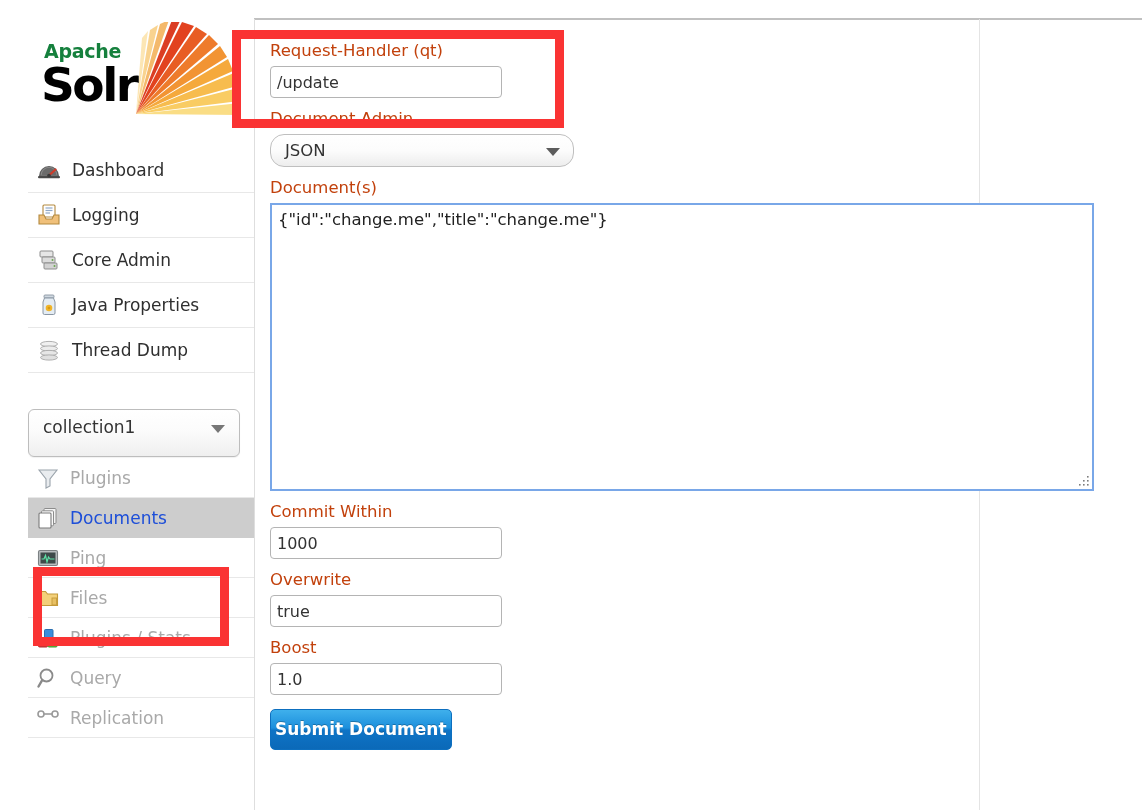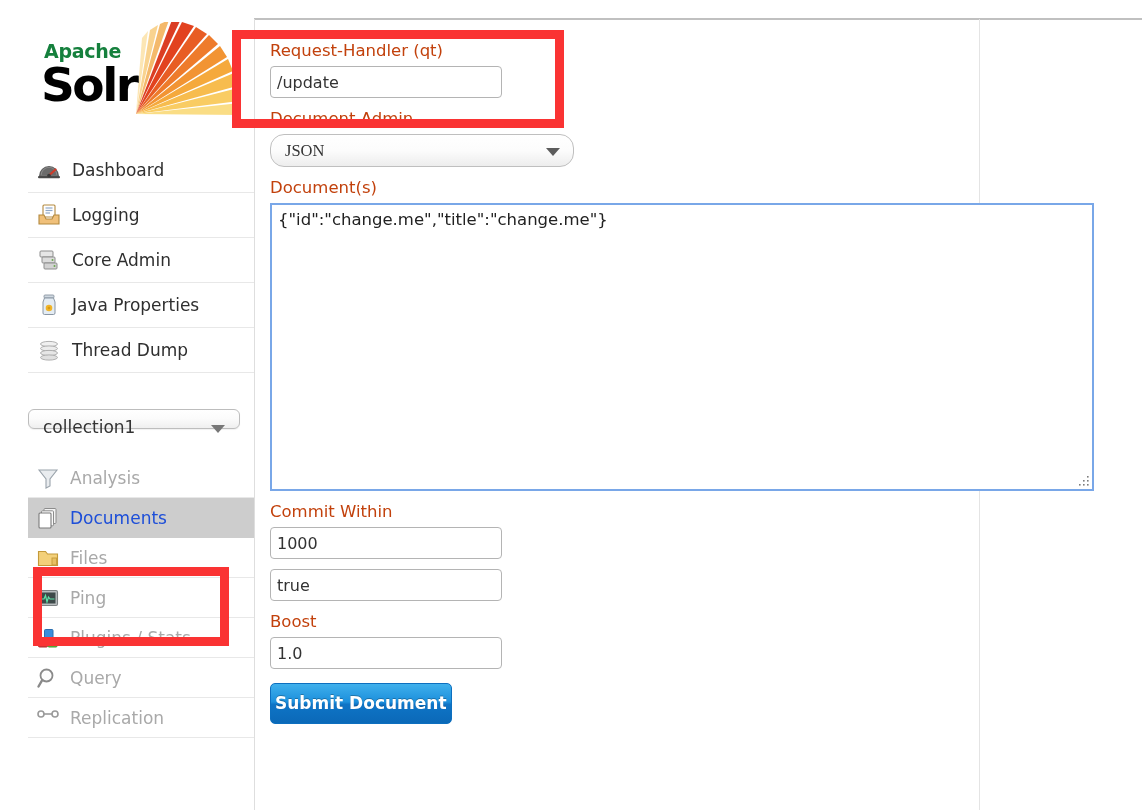--- a/index.html
+++ b/index.html
@@ -96,21 +96,21 @@
     width: 26px;
     height: 26px;
   }
 
   
   #core-selector {
     position: absolute;
     left: 28px;
     top: 409px;
     width: 212px;
-    height: 20px;
+    height: 48px;
     box-sizing: border-box;
     border: 1px solid #bdbdbd;
     border-radius: 6px;
     background: linear-gradient(to bottom, #ffffff 0%, #fbfbfb 48%, #efefef 100%);
     box-shadow: 0 1px 1px rgba(0,0,0,0.06);
     cursor: pointer;
   }
   #core-selector .core-label {
     position: absolute;
     left: 14px;
@@ -218,21 +218,20 @@
 
   .sel-wrap {
     position: relative;
     width: 304px;
     height: 33px;
     border: 1px solid #bfbfbf;
     border-radius: 14px;
     background: linear-gradient(to bottom, #ffffff 0%, #fcfcfc 50%, #ededed 100%);
     box-sizing: border-box;
     cursor: pointer;
-    font-family: Liberation Serif, serif;
   }
   .sel-wrap .sel-val {
     position: absolute;
     left: 14px;
     top: 0;
     line-height: 31px;
     font-size: 16.5px;
     color: #333;
   }
   .sel-wrap .caret {
@@ -385,48 +384,48 @@
       <span class="caret"></span>
     </div>
 
     <div id="menu-core">
 
 
       <div class="nav-item core">
         <svg class="nav-ico" viewBox="0 0 24 24">
           <path d="M3 4 L21 4 L14 13 L14 20 L10 22 L10 13 Z" fill="#e9ecef" stroke="#9aa3ab" stroke-width="1.1"></path>
         </svg>
-        <span>Analysis</span>
+        <span>Plugins</span>
       </div>
 
 
       <div class="nav-item core active">
         <svg class="nav-ico" viewBox="0 0 24 24">
           <rect x="8" y="2.5" width="12" height="15" rx="1" fill="#f3f3f3" stroke="#8c8c8c" stroke-width="1"></rect>
           <rect x="5.5" y="4.8" width="12" height="15" rx="1" fill="#f8f8f8" stroke="#8c8c8c" stroke-width="1"></rect>
           <rect x="3" y="7" width="12" height="15" rx="1" fill="#ffffff" stroke="#7a7a7a" stroke-width="1.1"></rect>
         </svg>
         <span>Documents</span>
       </div>
 
       <div class="nav-item core">
         <svg class="nav-ico" viewBox="0 0 24 24">
-          <path d="M2.5 5.5 L9.5 5.5 L11.5 8 L21.5 8 L21.5 19.5 L2.5 19.5 Z" fill="#f3d07a" stroke="#c49a3a" stroke-width="1.1"></path>
-          <rect x="16" y="12" width="4.5" height="7" fill="#e8c063" stroke="#c49a3a" stroke-width="0.9"></rect>
-        </svg>
-        <span>Files</span>
-      </div>
-
-      <div class="nav-item core">
-        <svg class="nav-ico" viewBox="0 0 24 24">
           <rect x="2.5" y="4.5" width="19" height="15" rx="1.5" fill="#b9bdbf" stroke="#7c8183" stroke-width="1.1"></rect>
           <rect x="4.5" y="6.5" width="15" height="11" fill="#3e4a4a"></rect>
           <polyline points="5.5,13 8,13 9.5,9.5 11,16 12.5,11 14,13 18.5,13" fill="none" stroke="#5ee3a8" stroke-width="1.2"></polyline>
         </svg>
         <span>Ping</span>
+      </div>
+
+      <div class="nav-item core">
+        <svg class="nav-ico" viewBox="0 0 24 24">
+          <path d="M2.5 5.5 L9.5 5.5 L11.5 8 L21.5 8 L21.5 19.5 L2.5 19.5 Z" fill="#f3d07a" stroke="#c49a3a" stroke-width="1.1"></path>
+          <rect x="16" y="12" width="4.5" height="7" fill="#e8c063" stroke="#c49a3a" stroke-width="0.9"></rect>
+        </svg>
+        <span>Files</span>
       </div>
 
       <div class="nav-item core">
         <svg class="nav-ico" viewBox="0 0 24 24">
           <rect x="8.5" y="3.5" width="8.5" height="8.5" rx="1" fill="#3a8ddb" stroke="#2a6fb0" stroke-width="1"></rect>
           <rect x="2.5" y="12" width="9" height="9" rx="1" fill="#dd3b3b" stroke="#b02929" stroke-width="1"></rect>
           <rect x="12" y="12" width="9" height="9" rx="1" fill="#5fbd3a" stroke="#44912a" stroke-width="1"></rect>
         </svg>
         <span>Plugins / Stats</span>
       </div>
@@ -488,20 +487,21 @@
           </svg>
         </div>
       </div>
 
       <div class="field-block">
         <div class="field-label">Commit Within</div>
         <input class="txt-input" type="text" value="1000" style="">
       </div>
 
       <div class="field-block">
+        <div class="field-label">Overwrite</div>
         <input class="txt-input" type="text" value="true" style="">
       </div>
 
       <div class="field-block">
         <div class="field-label">Boost</div>
         <input class="txt-input" type="text" value="1.0" style="">
       </div>
 
       <div class="submit-btn">Submit Document</div>
 

